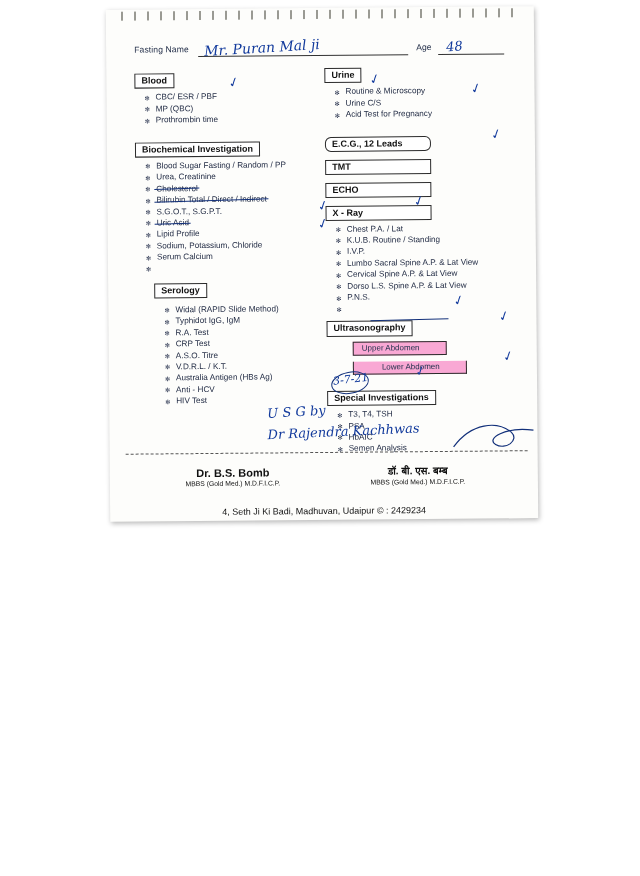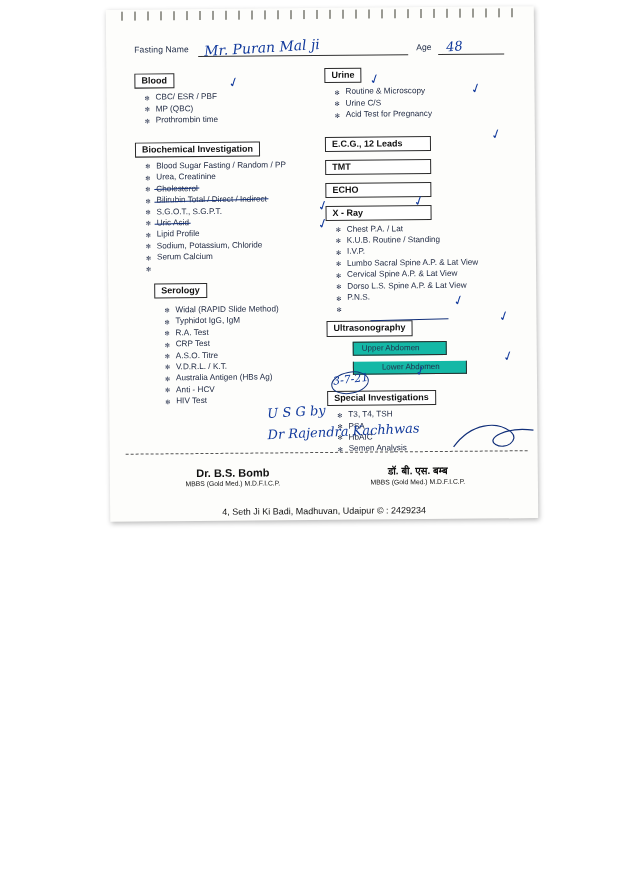--- a/index.html
+++ b/index.html
@@ -147,21 +147,21 @@
   #col-right { left: 208px; top: 44px; width: 205px; }
 
   .blk { margin-bottom: 9px; }
 
   .sub-rule {
     display: inline-block;
     border: 1px solid #2b2b2b;
     font-size: 8px;
     padding: 1px 26px 2px 8px;
     margin-top: 3px;
-    background: #14b8a6;
+    background: #f9a8d4;
     text-align: center;
   }
 
   
   .tick {
     position: absolute;
     font-family: "DejaVu Sans", sans-serif;
     color: #123a9c;
     font-size: 13px;
     font-weight: bold;
@@ -276,21 +276,21 @@
       <div class="blk">
         <span class="box-head">Urine</span>
         <ul class="items">
           <li><span class="t">Routine &amp; Microscopy</span></li>
           <li><span class="t">Urine C/S</span></li>
           <li><span class="t">Acid Test for Pregnancy</span></li>
         </ul>
       </div>
 
       <div style="margin-top:12px;">
-        <span class="plain-head" style="width:90px;">E.C.G., 12 Leads</span>
+        <span class="plain-head" style="width:90px;border-radius:6px;">E.C.G., 12 Leads</span>
       </div>
       <div style="margin-top:4px;">
         <span class="plain-head" style="width:90px;">TMT</span>
       </div>
       <div style="margin-top:4px;">
         <span class="plain-head" style="width:90px;">ECHO</span>
       </div>
 
       <div style="margin-top:4px;">
         <span class="plain-head" style="width:90px;">X - Ray</span>

